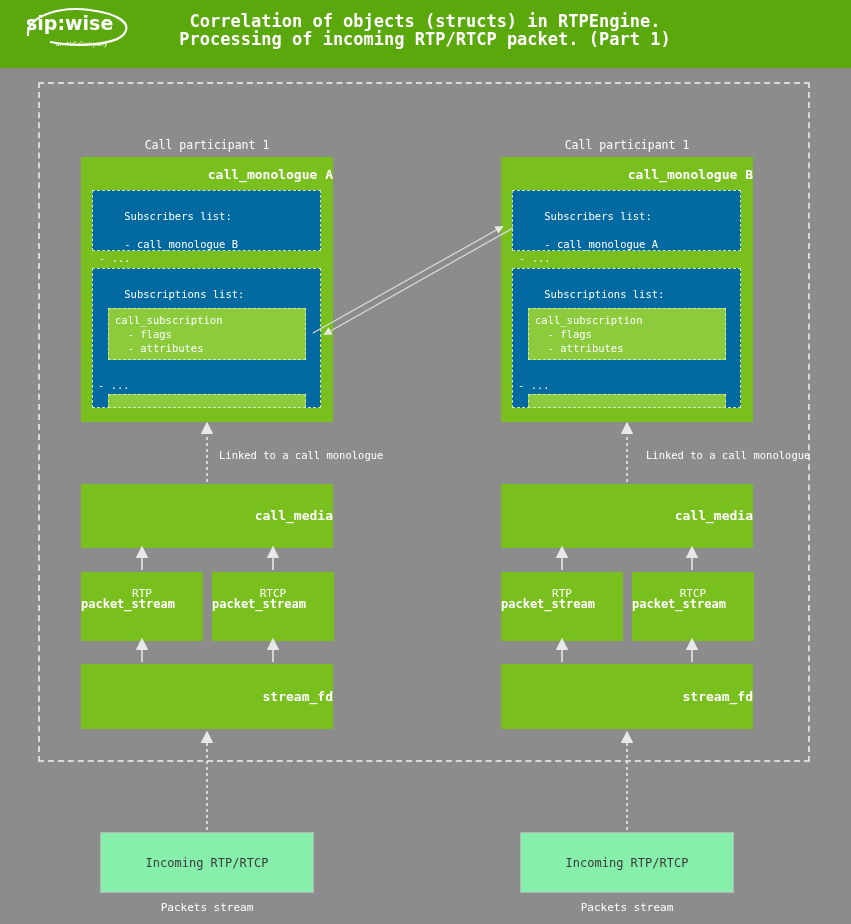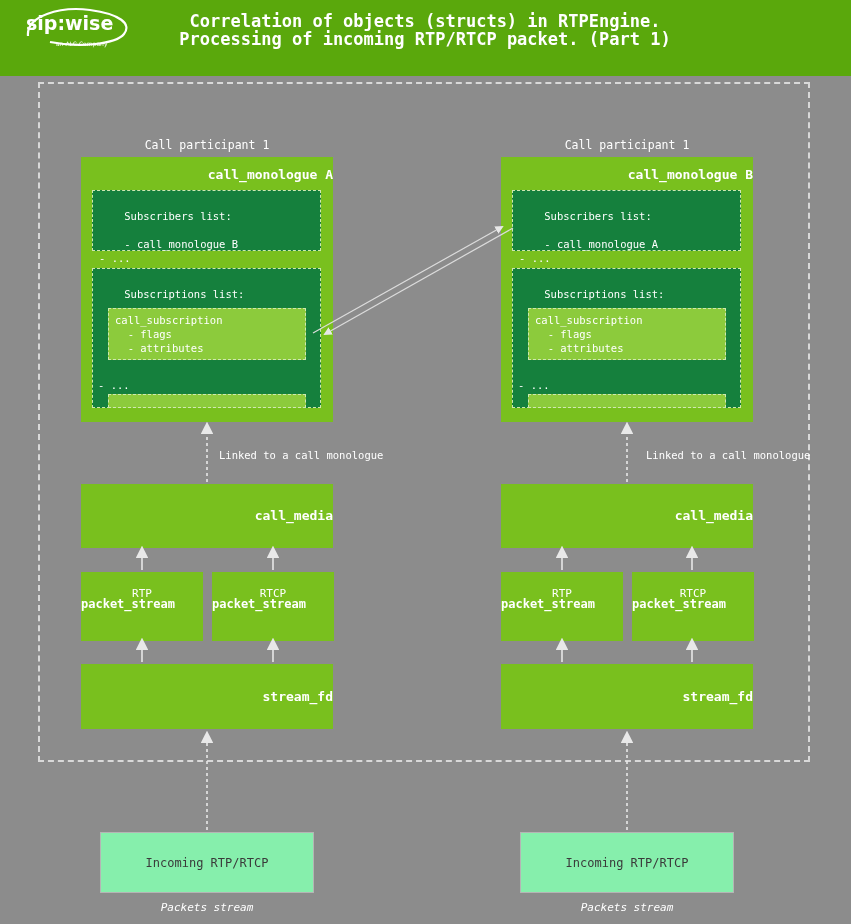--- a/index.html
+++ b/index.html
@@ -18,21 +18,21 @@
     position: relative;
     width: 851px;
     height: 924px;
     background: #8c8c8c;
   }
 
   
   .header {
     position: absolute;
     left: 0; top: 0;
-    width: 851px; height: 76px;
+    width: 851px; height: 68px;
     background: #5aa80c;
   }
   .logo {
     position: absolute;
     left: 20px; top: 4px;
     width: 120px; height: 52px;
   }
   .logo-text {
     position: absolute;
     left: 6px; top: 8px;
@@ -94,21 +94,21 @@
     color: #ffffff;
     font-size: 11.5px;
     text-align: center;
     width: 250px;
   }
 
   
   .inner-dash {
     position: absolute;
     border: 1px dashed #cfe8b0;
-    background: #15803d;
+    background: #0369a1;
     box-sizing: border-box;
     color: #ffffff;
     font-size: 10.5px;
     line-height: 14px;
     padding: 4px 6px;
     white-space: pre;
   }
   .inner-dash2 {
     position: absolute;
     border: 1px dashed #cfe8b0;
@@ -167,21 +167,20 @@
     display: flex;
     align-items: center;
     justify-content: center;
   }
   .caption {
     position: absolute;
     color: #ffffff;
     font-size: 11px;
     text-align: center;
     width: 250px;
-    font-style: italic;
   }
 
   svg.overlay {
     position: absolute;
     left: 0; top: 0;
     width: 851px; height: 924px;
     pointer-events: none;
   }
 </style>
 </head>

